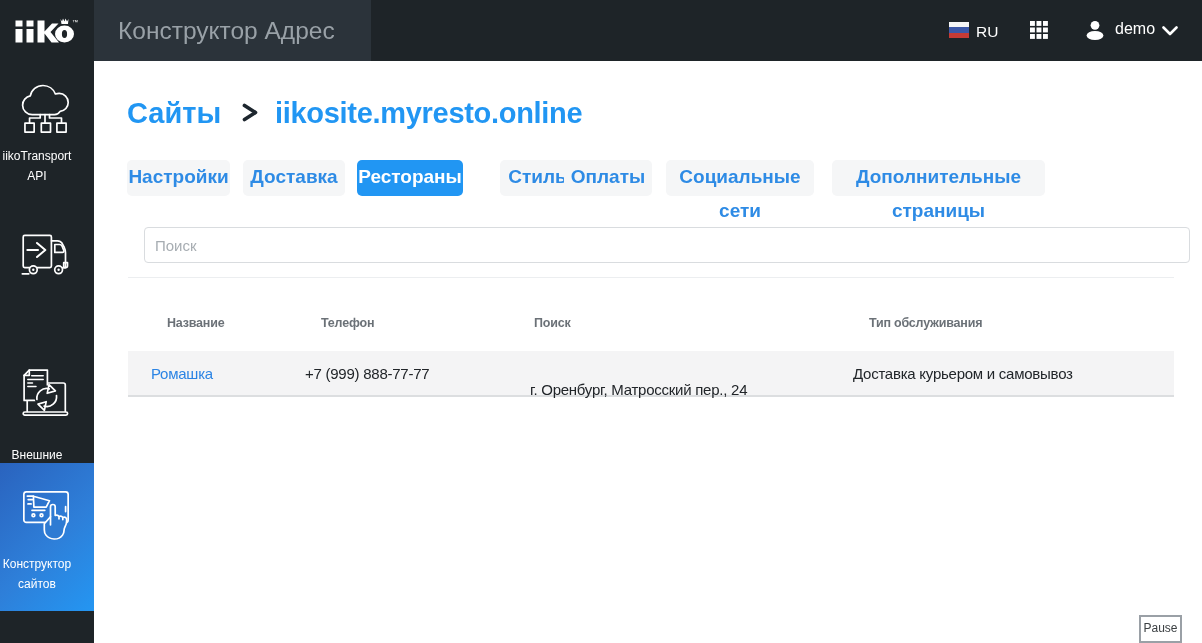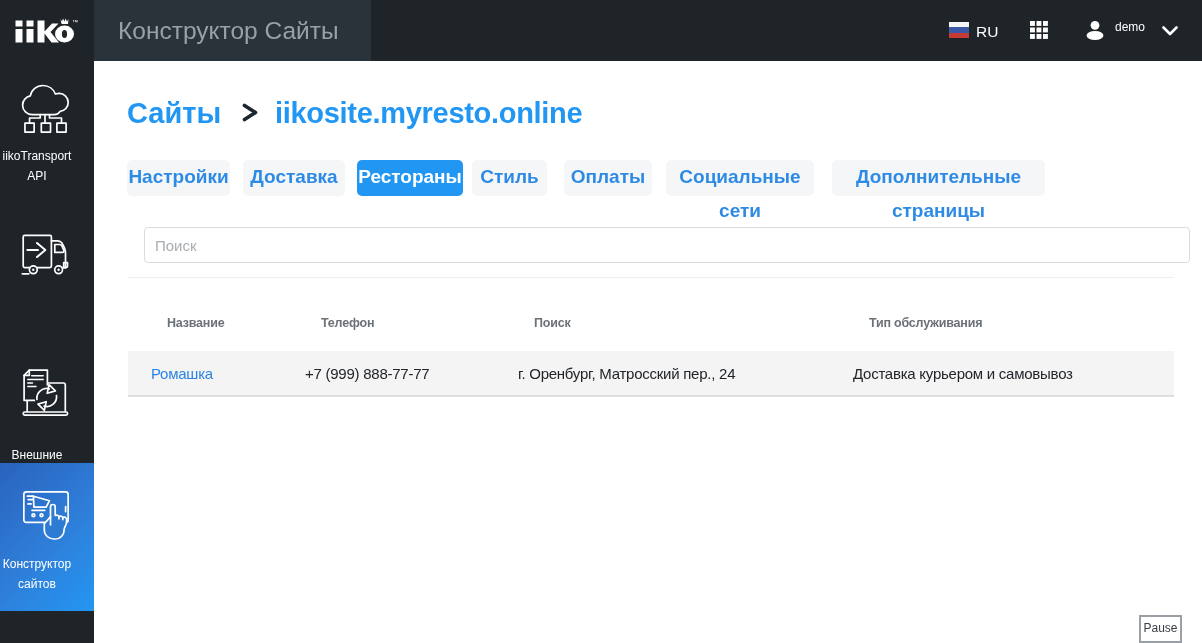--- a/index.html
+++ b/index.html
@@ -13,21 +13,21 @@
   #hdrblock span { position:absolute; left:24px; top:50%; transform:translateY(-50%);
     font-size:24.5px; color:#99a1a7; white-space:nowrap; }
   #logo { position:absolute; left:15px; top:13px; }
 
   
   #flag { position:absolute; left:949px; top:22px; width:20px; height:16px; }
   #flag div { height:5.33px; }
   #ru { position:absolute; left:976px; top:23px; font-size:15.5px; color:#fff; font-weight:400; }
   #grid9 { position:absolute; left:1030px; top:21px; }
   #usericon { position:absolute; left:1086px; top:19px; }
-  #demo { position:absolute; left:1115px; top:19.5px; font-size:12px; color:#fff; }
+  #demo { position:absolute; left:1115px; top:19.5px; font-size:16px; color:#fff; }
   #chev { position:absolute; left:1162px; top:26px; }
 
   
   #sidebar { position:absolute; left:0; top:61px; width:94px; height:582px; background:#1e2428; }
   .sbitem { position:absolute; left:0; width:74px; text-align:center; color:#fff;
     font-size:12px; line-height:20px; }
   .sbicon { display:block; margin:0 auto; }
   #active { position:absolute; left:0; top:402px; width:94px; height:148px;
     background:linear-gradient(135deg,#2a63be 0%, #2e7fd9 55%, #2496f2 100%); }
 
@@ -53,21 +53,21 @@
   #pause { position:absolute; left:1139px; top:615px; width:43px; height:28px; background:#fff;
     border:2px solid #9aa0a6; font-size:12px; color:#3c4043; text-align:center; line-height:23px; }
 </style>
 </head>
 <body>
 
 <div id="main"></div>
 
 <div id="topbar">
   <div id="hdrblock">
-      <span>Конструктор Сайты</span>
+      <span>Конструктор Адрес</span>
     </div>
   <svg id="logo" width="64" height="37" viewBox="0 0 64 37">
     <g fill="#fff">
       <rect x="0.5" y="7.5" width="7" height="6"></rect>
       <rect x="0.5" y="16" width="7" height="13.5"></rect>
       <rect x="11.5" y="7.5" width="7" height="6"></rect>
       <rect x="11.5" y="16" width="7" height="13.5"></rect>
       <path d="M22.5 7.5 h7 v11 l7.5-8 h6.5 l-8 8.5 8.5 10.5 h-7.5 l-7-9 v9 h-7 z"></path>
       <path d="M49.5 12.5 a9.5 8.5 0 0 0 0 17 a9.5 8.5 0 0 0 0-17 z M49.5 17 a2.6 4 0 0 1 0 8 a2.6 4 0 0 1 0-8 z" fill-rule="evenodd"></path>
       <path d="M45.5 6 l1.5 2.5 1-3 1.5 3 1-3 1.5 3 1.5-2.5 -0.5 5 h-6.5 z"></path>
@@ -172,34 +172,34 @@
 
 <div class="abs" style="left:127px; top:97px; font-size:29px; font-weight:bold; color:#2196f3;">Сайты</div>
 <svg class="abs" style="left:241px; top:103px;" width="18" height="19" viewBox="0 0 18 19">
   <path d="M3.5 2.5 L14.5 9.5 L3.5 16.5" fill="none" stroke="#1d262e" stroke-width="3.7" stroke-linejoin="round" stroke-linecap="round"></path>
 </svg>
 <div class="abs" style="left:275px; top:97px; font-size:29px; font-weight:bold; color:#2196f3; letter-spacing:-0.3px;">iikosite.myresto.online</div>
 
 <div class="tab" style="left:127px; width:103px;">Настройки</div>
 <div class="tab" style="left:243px; width:102px;">Доставка</div>
 <div class="tab on" style="left:357px; width:106px;">Рестораны</div>
-<div class="tab" style="left:472px; width:75px;">Стиль</div>
+<div class="tab" style="left:500px; width:75px;">Стиль</div>
 <div class="tab" style="left:564px; width:88px;">Оплаты</div>
 <div class="tab" style="left:666px; width:148px;">Социальные сети</div>
 <div class="tab" style="left:832px; width:213px;">Дополнительные страницы</div>
 
 <div id="search">
     <span>Поиск</span>
   </div>
 
 <div id="tabletop"></div>
 <div class="th" style="left:151px;">Название</div>
 <div class="th" style="left:305px;">Телефон</div>
 <div class="th" style="left:518px;">Поиск</div>
 <div class="th" style="left:853px;">Тип обслуживания</div>
 
 <div id="row"></div>
 <div class="td link" style="left:151px;">Ромашка</div>
 <div class="td" style="left:305px;">+7 (999) 888-77-77</div>
-<div class="td" style="left:518px;">г. Оренбург, Матросский пер., 24</div>
+<div class="td" style="left:530px;margin-top:16px;">г. Оренбург, Матросский пер., 24</div>
 <div class="td" style="left:853px;">Доставка курьером и самовывоз</div>
 
 <div id="pause">Pause</div>
 
 </body></html>

